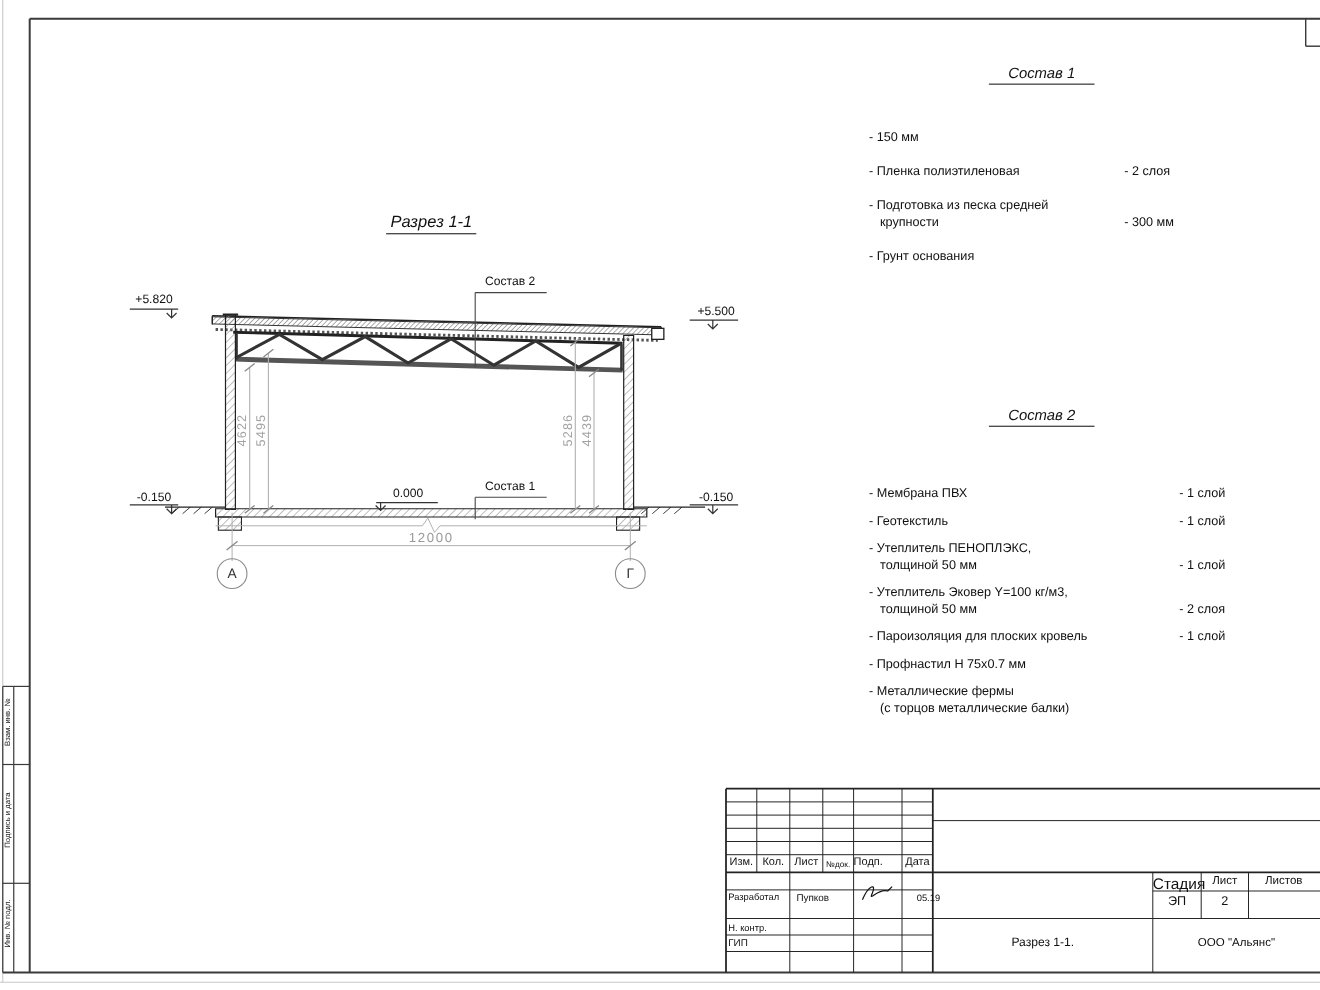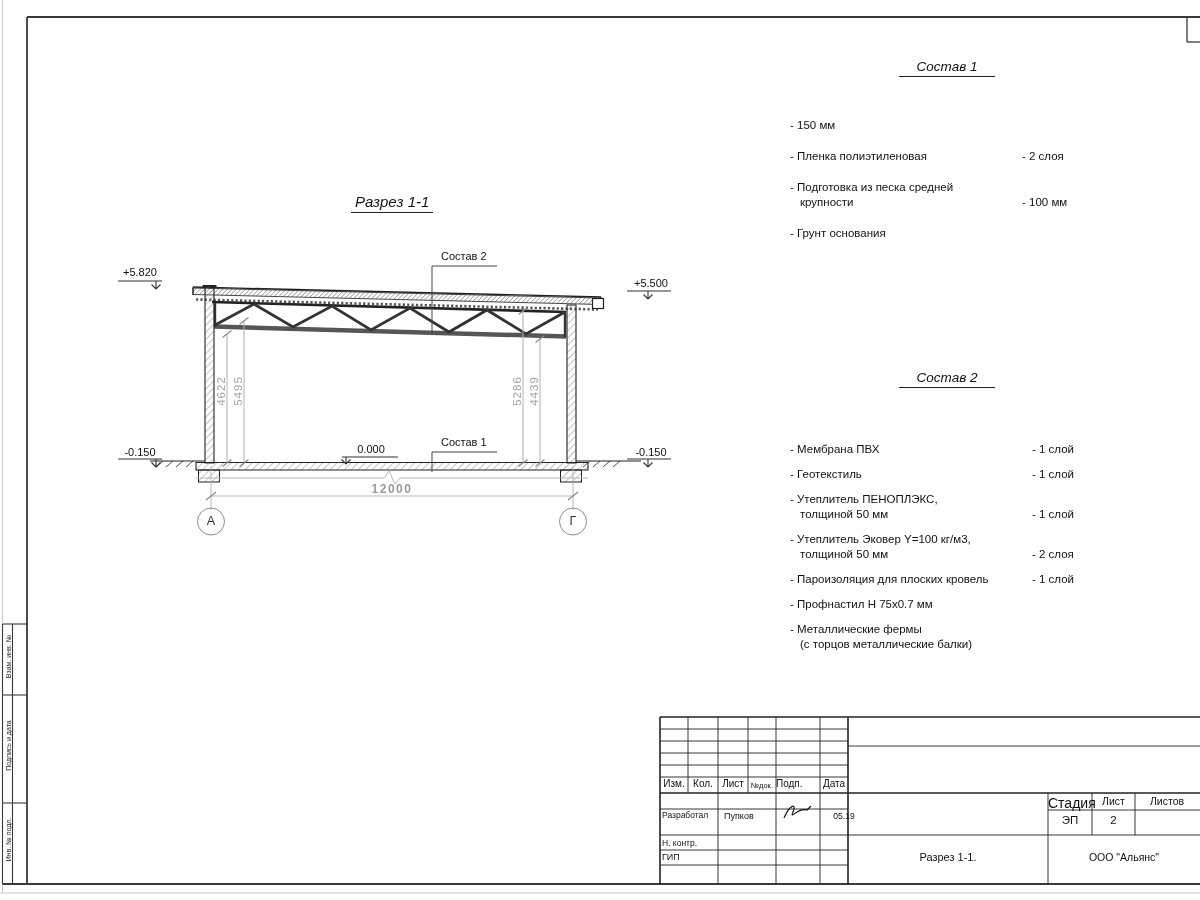--- a/index.html
+++ b/index.html
@@ -14,21 +14,21 @@
   .dim{color:#9a9a9a;}
   .vdim{position:absolute;width:70px;text-align:center;transform:rotate(-90deg);
         transform-origin:center;color:#a3a3a3;font-size:11.5px;letter-spacing:1px;}
   .axis{font-size:12.5px;color:#333;width:22px;text-align:center;}
   .callout{font-size:11px;}
   .comp-title{font-size:13.5px;font-style:italic;text-align:center;width:96px;
               border-bottom:1px solid #222;padding-bottom:2px;}
   .comp-list{position:absolute;width:330px;font-size:11.5px;line-height:15px;}
   .ci-row{display:flex;align-items:flex-end;}
   .comp1 .ci-row{margin-bottom:16px;}
-  .comp2 .ci-row{margin-bottom:10px;}
+  .comp2 .ci-row{margin-bottom:10px;gap:40px;}
   .ci-name{flex:0 0 232px;}
   .comp2 .ci-name{flex:0 0 242px;}
   .ci-name div+div{padding-left:10px;}
   .ci-val{white-space:nowrap;}
   .tb{font-size:10px;color:#111;}
   .tb-s{font-size:8.5px;color:#111;}
   .vstamp{position:absolute;width:100px;text-align:center;transform:rotate(-90deg);
           transform-origin:center;font-size:7px;color:#222;}
 </style>
 </head>
@@ -208,42 +208,42 @@
   <div class="t elev" style="left:110px;top:446px;">-0.150</div>
   <div class="t elev" style="left:621px;top:446px;">-0.150</div>
 
   <div class="t callout" style="left:441px;top:250px;">Состав 2</div>
   <div class="t callout" style="left:441px;top:436px;">Состав 1</div>
 
   <div class="vdim" style="left:186px;top:385px;">4622</div>
   <div class="vdim" style="left:203px;top:385px;">5495</div>
   <div class="vdim" style="left:482px;top:385px;">5286</div>
   <div class="vdim" style="left:499px;top:385px;">4439</div>
-  <div class="t dim center" style="left:362px;top:482px;width:60px;font-size:12px;letter-spacing:1.5px;font-weight:bold;">12000</div>
+  <div class="t dim center" style="left:362px;top:482px;width:60px;font-size:12px;letter-spacing:1.5px;">12000</div>
 
   <div class="t axis" style="left:200px;top:514px;">А</div>
   <div class="t axis" style="left:562px;top:514px;">Г</div>
 
   <div class="t comp-title" style="left:899px;top:59px;">Состав 1</div>
   <div id="comp1-items" class="comp-list comp1" style="left:790px;top:118px;">
       <div class="ci-row">
         <div class="ci-val">- 150 мм</div>
       </div>
       <div class="ci-row">
         <div class="ci-name">
           <div>- Пленка полиэтиленовая</div>
         </div>
         <div class="ci-val">-  2 слоя</div>
       </div>
       <div class="ci-row">
         <div class="ci-name">
           <div>- Подготовка из песка средней</div>
           <div>крупности</div>
         </div>
-        <div class="ci-val">- 100 мм</div>
+        <div class="ci-val">- 300 мм</div>
       </div>
       <div class="ci-row">
         <div class="ci-name">
           <div>- Грунт основания</div>
         </div>
       </div>
     </div>
 
   <div class="t comp-title" style="left:899px;top:370px;">Состав 2</div>
   <div id="comp2-items" class="comp-list comp2" style="left:790px;top:442px;">

